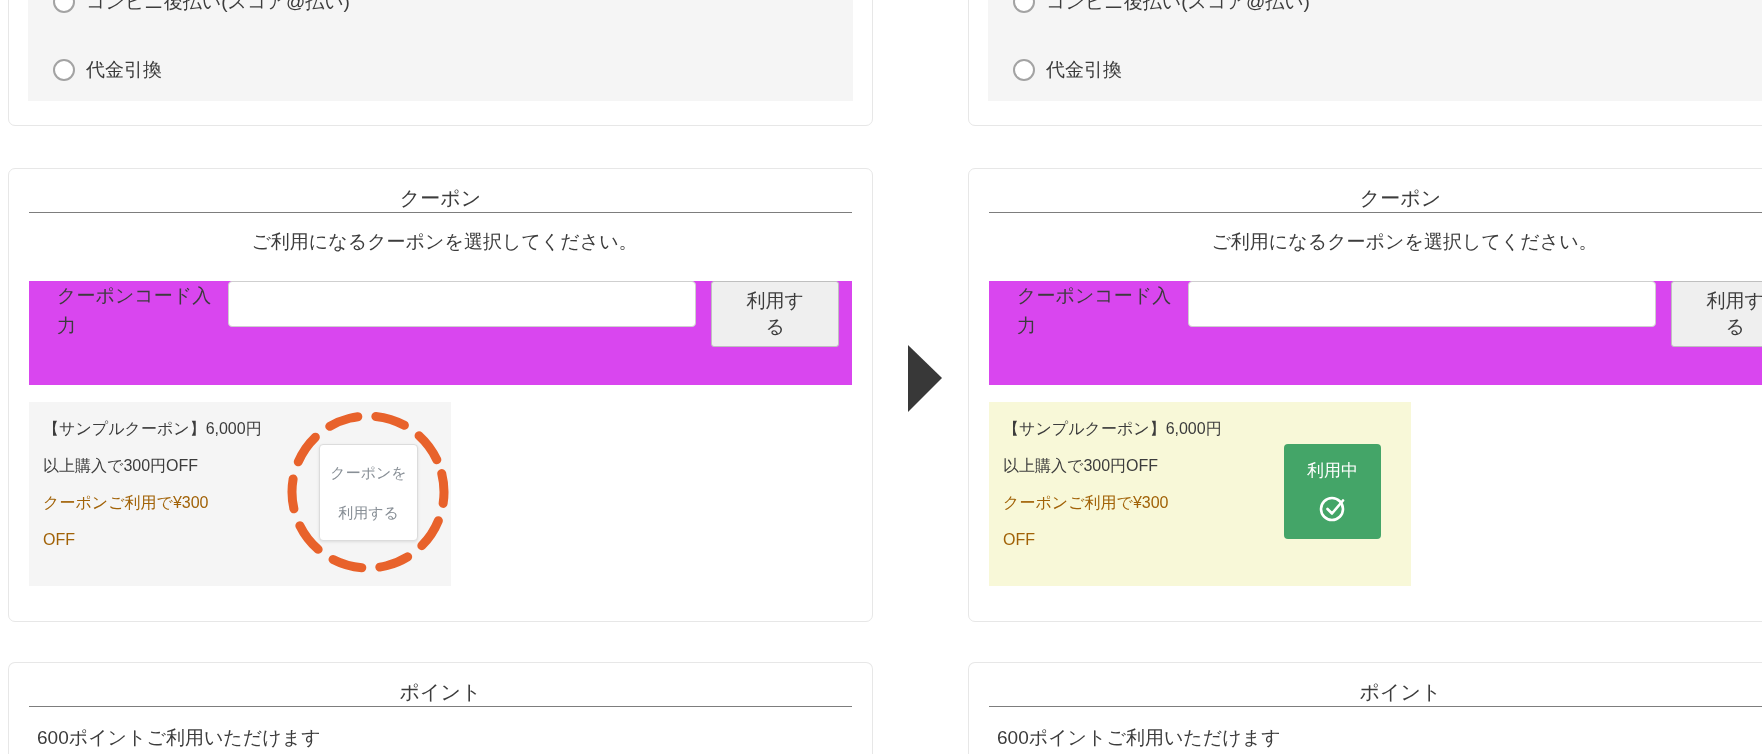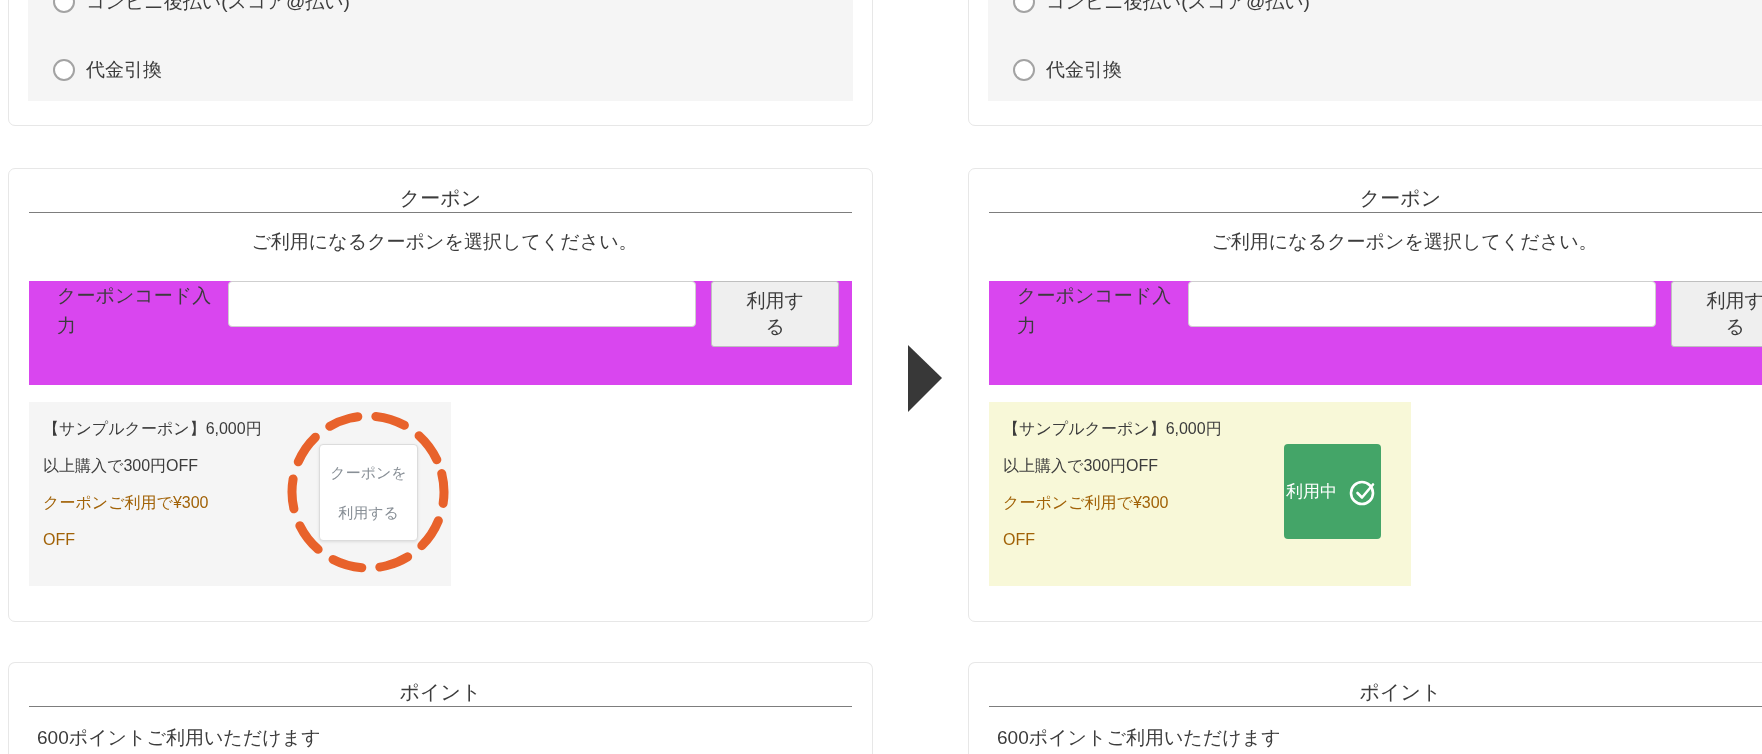--- a/index.html
+++ b/index.html
@@ -100,21 +100,21 @@
     text-align:center; padding:8px 9px;
     cursor:pointer;
     font-family:inherit;
   }
   .active-btn {
     position:absolute; left:295px; top:42px;
     width:97px; height:95px;
     background:#44a568;
     border:none; border-radius:4px;
     color:#fff; font-size:17px;
-    display:flex; flex-direction:row; align-items:center; justify-content:center; gap:10px;
+    display:flex; flex-direction:column; align-items:center; justify-content:center; gap:10px;
     cursor:pointer;
     font-family:inherit;
   }
   .annotation-circle { position:absolute; left:254px; top:5px; pointer-events:none; }
 
   
   .points-text { margin:18px 20px 0 28px; font-size:19px; }
 
   
   .arrow {

